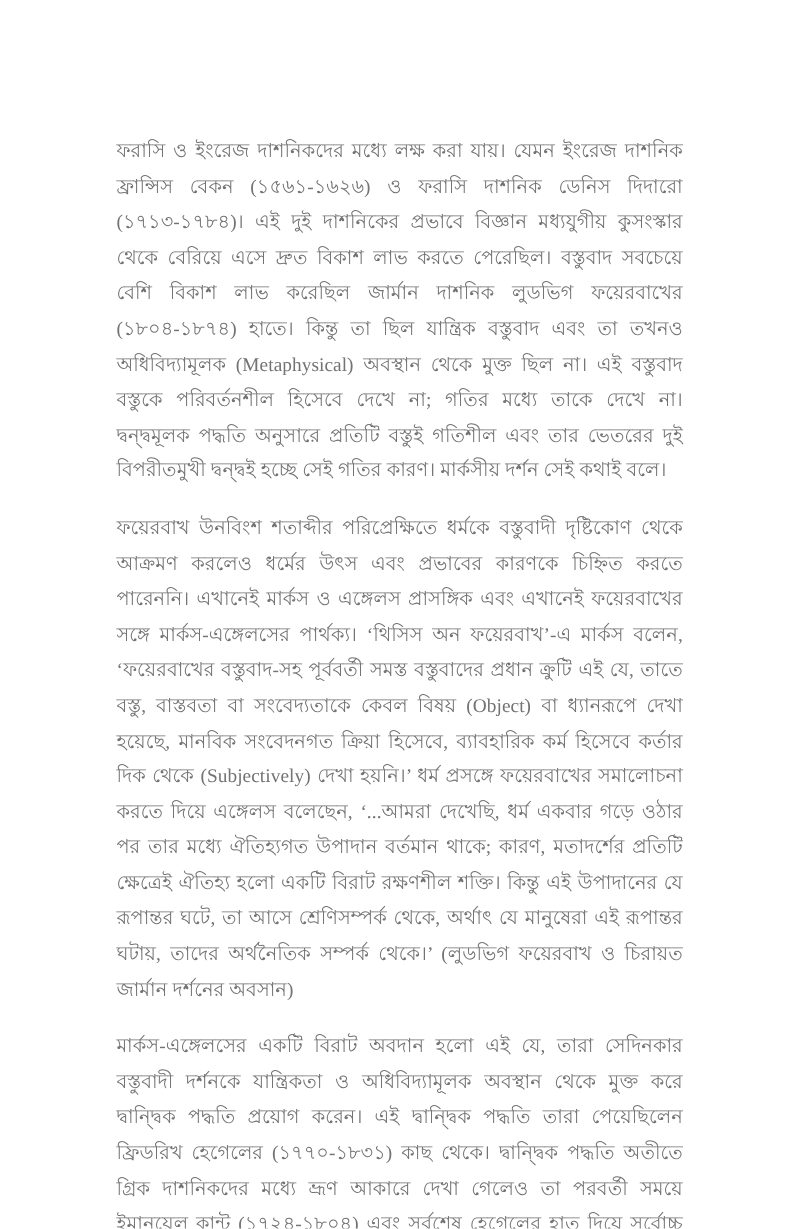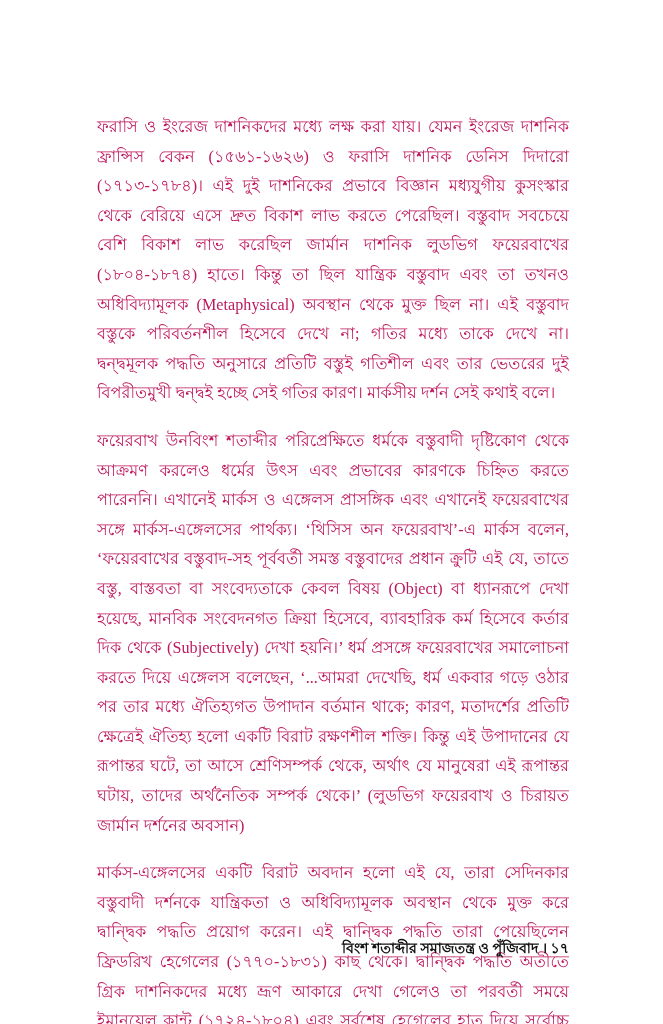--- a/index.html
+++ b/index.html
@@ -32,21 +32,21 @@
   }
 
   .para {
     margin: 0 0 18px 0;
     text-align: justify;
     text-justify: inter-word;
     font-size: 16.1px;
     line-height: 29.6px;
     letter-spacing: 0.05px;
     word-spacing: 0.2px;
-    color: #be185d;
+    color: #737373;
     font-family: "Liberation Serif", "DejaVu Serif", serif;
   }
 
   .para:last-of-type {
     margin-bottom: 0;
   }
 
   .para-last {
     text-align: justify;
   }
@@ -68,15 +68,14 @@
 <body>
 
 <div class="page">
 
   <div class="text-block">
     <p class="para">ফরাসি ও ইংরেজ দাশনিকদের মধ্যে লক্ষ করা যায়। যেমন ইংরেজ দাশনিক ফ্রান্সিস বেকন (১৫৬১-১৬২৬) ও ফরাসি দাশনিক ডেনিস দিদারো (১৭১৩-১৭৮৪)। এই দুই দাশনিকের প্রভাবে বিজ্ঞান মধ্যযুগীয় কুসংস্কার থেকে বেরিয়ে এসে দ্রুত বিকাশ লাভ করতে পেরেছিল। বস্তুবাদ সবচেয়ে বেশি বিকাশ লাভ করেছিল জার্মান দাশনিক লুডভিগ ফয়েরবাখের (১৮০৪-১৮৭৪) হাতে। কিন্তু তা ছিল যান্ত্রিক বস্তুবাদ এবং তা তখনও অধিবিদ্যামূলক (Metaphysical) অবস্থান থেকে মুক্ত ছিল না। এই বস্তুবাদ বস্তুকে পরিবর্তনশীল হিসেবে দেখে না; গতির মধ্যে তাকে দেখে না। দ্বন্দ্বমূলক পদ্ধতি অনুসারে প্রতিটি বস্তুই গতিশীল এবং তার ভেতরের দুই বিপরীতমুখী দ্বন্দ্বই হচ্ছে সেই গতির কারণ। মার্কসীয় দর্শন সেই কথাই বলে।</p>
     <p class="para">ফয়েরবাখ উনবিংশ শতাব্দীর পরিপ্রেক্ষিতে ধর্মকে বস্তুবাদী দৃষ্টিকোণ থেকে আক্রমণ করলেও ধর্মের উৎস এবং প্রভাবের কারণকে চিহ্নিত করতে পারেননি। এখানেই মার্কস ও এঙ্গেলস প্রাসঙ্গিক এবং এখানেই ফয়েরবাখের সঙ্গে মার্কস-এঙ্গেলসের পার্থক্য। ‘থিসিস অন ফয়েরবাখ’-এ মার্কস বলেন, ‘ফয়েরবাখের বস্তুবাদ-সহ পূর্ববর্তী সমস্ত বস্তুবাদের প্রধান ক্রুটি এই যে, তাতে বস্তু, বাস্তবতা বা সংবেদ্যতাকে কেবল বিষয় (Object) বা ধ্যানরূপে দেখা হয়েছে, মানবিক সংবেদনগত ক্রিয়া হিসেবে, ব্যাবহারিক কর্ম হিসেবে কর্তার দিক থেকে (Subjectively) দেখা হয়নি।’ ধর্ম প্রসঙ্গে ফয়েরবাখের সমালোচনা করতে দিয়ে এঙ্গেলস বলেছেন, ‘...আমরা দেখেছি, ধর্ম একবার গড়ে ওঠার পর তার মধ্যে ঐতিহ্যগত উপাদান বর্তমান থাকে; কারণ, মতাদর্শের প্রতিটি ক্ষেত্রেই ঐতিহ্য হলো একটি বিরাট রক্ষণশীল শক্তি। কিন্তু এই উপাদানের যে রূপান্তর ঘটে, তা আসে শ্রেণিসম্পর্ক থেকে, অর্থাৎ যে মানুষেরা এই রূপান্তর ঘটায়, তাদের অর্থনৈতিক সম্পর্ক থেকে।’ (লুডভিগ ফয়েরবাখ ও চিরায়ত জার্মান দর্শনের অবসান)</p>
     <p class="para para-last">মার্কস-এঙ্গেলসের একটি বিরাট অবদান হলো এই যে, তারা সেদিনকার বস্তুবাদী দর্শনকে যান্ত্রিকতা ও অধিবিদ্যামূলক অবস্থান থেকে মুক্ত করে দ্বান্দ্বিক পদ্ধতি প্রয়োগ করেন। এই দ্বান্দ্বিক পদ্ধতি তারা পেয়েছিলেন ফ্রিডরিখ হেগেলের (১৭৭০-১৮৩১) কাছ থেকে। দ্বান্দ্বিক পদ্ধতি অতীতে গ্রিক দাশনিকদের মধ্যে ভ্রূণ আকারে দেখা গেলেও তা পরবর্তী সময়ে ইমানুয়েল কান্ট (১৭২৪-১৮০৪) এবং সর্বশেষ হেগেলের হাত দিয়ে সর্বোচ্চ বিকাশ লাভ করেছিল। কিন্তু হেগেল ছিলেন ভাববাদী। দ্বান্দ্বিক পদ্ধতির মধ্যে এক ধরনের বৈপ্লবিক ভূমিকা থাকলেও হেগেলের দর্শন শেষ পর্যন্ত দাঁড়ায় জার্মান স্বৈরতন্ত্রের পক্ষে। এই দর্শন ঈশ্বরের কাছেও নিয়ে যায়। মার্কস ও এঙ্গেলস</p>
   </div>
 
-  <div class="footer">বিংশ শতাব্দীর সমাজতন্ত্র ও পুঁজিবাদ । ১৭</div>
 
 </div>
 
 </body></html>

